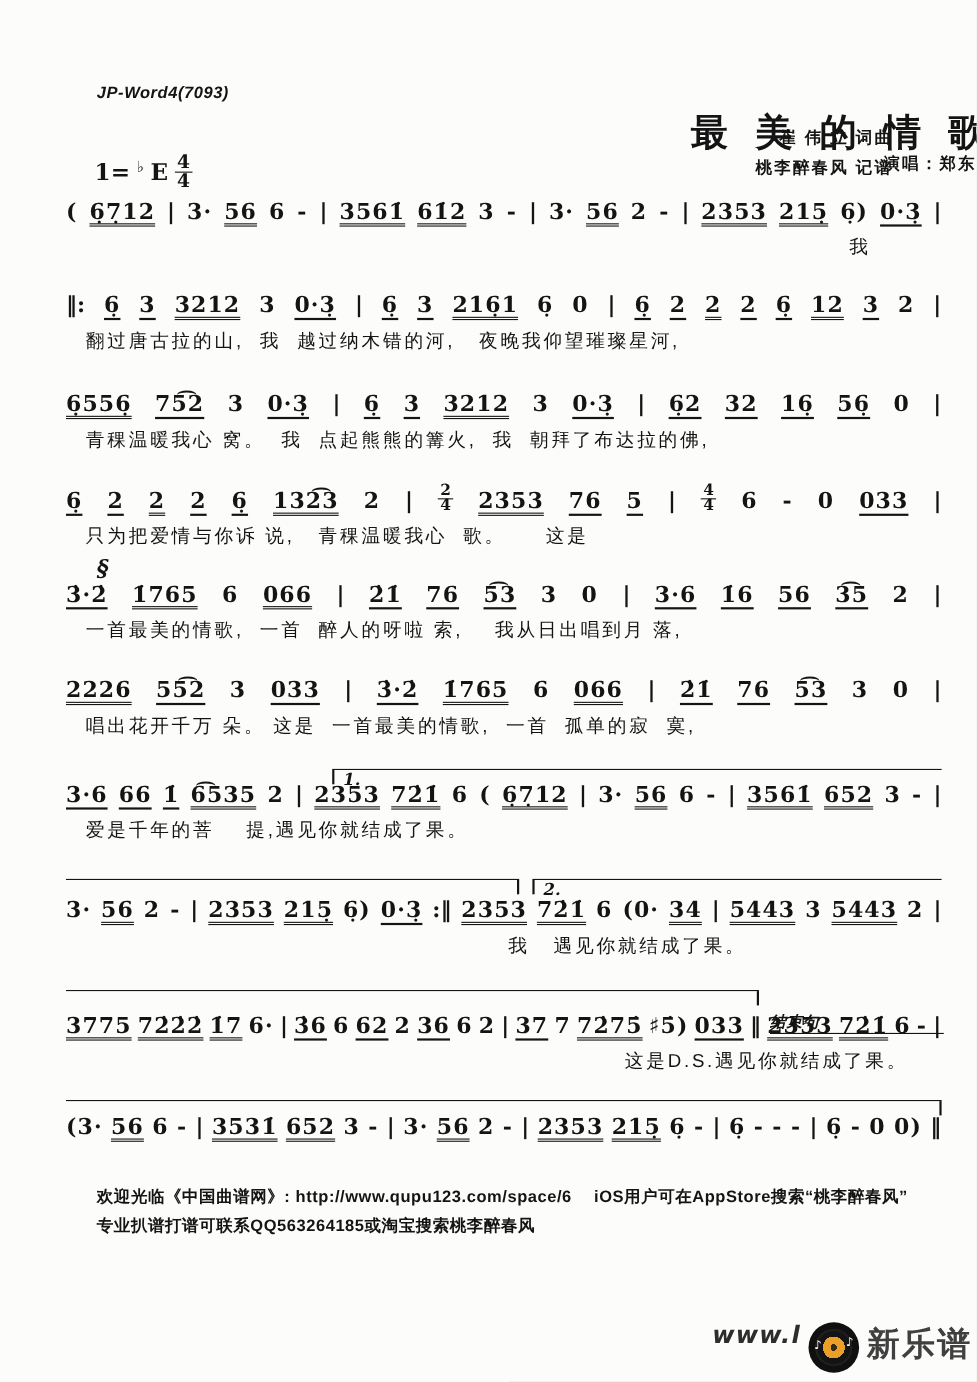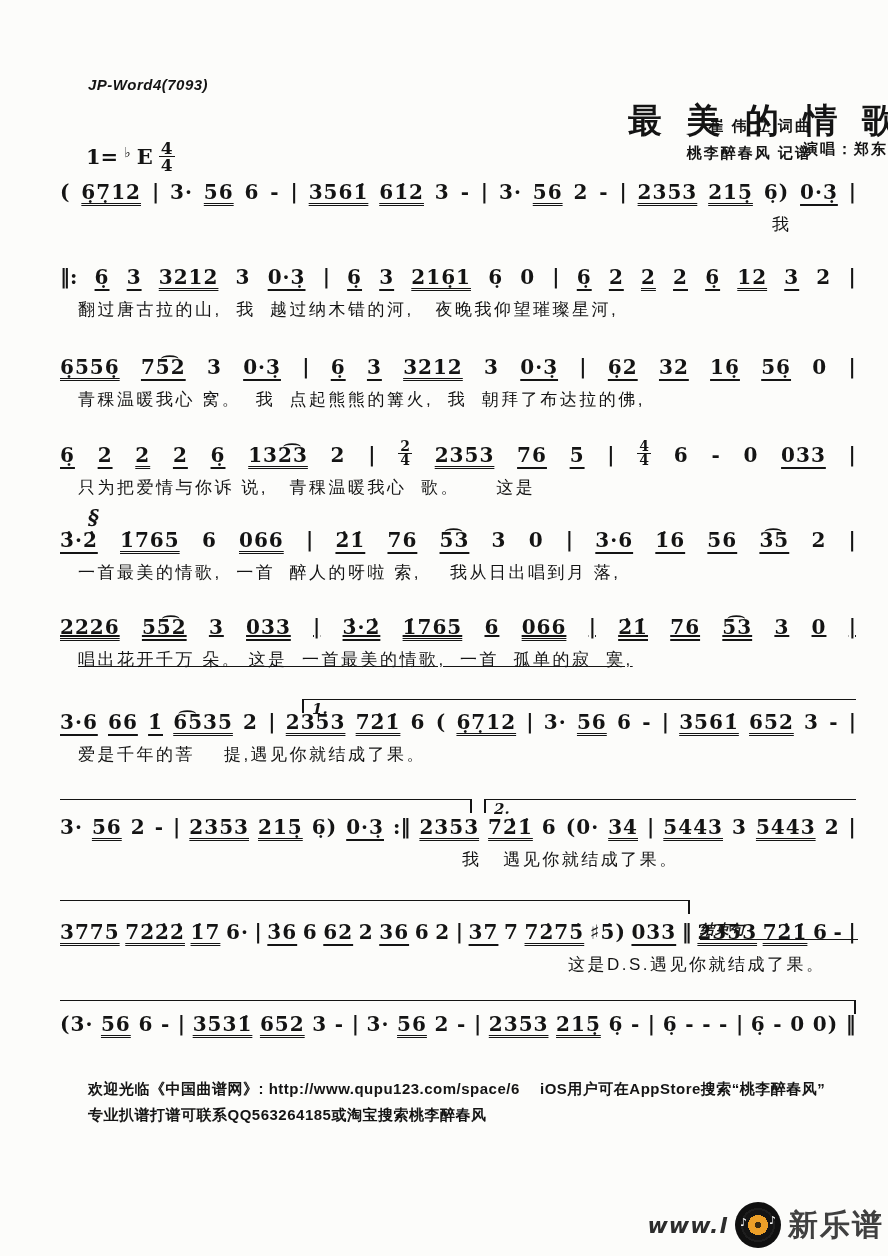--- a/index.html
+++ b/index.html
@@ -22,21 +22,21 @@
   .lyr{margin-top:9px;font:17px "Liberation Sans",sans-serif;letter-spacing:2.5px;white-space:pre;}
   .segno{position:absolute;left:88px;top:504px;font:italic bold 21px "DejaVu Serif",serif;}
   .volta{position:absolute;border-top:1.8px solid #141414;height:14px;}
   .volta.tl::before{content:"";position:absolute;left:0;top:0;width:1.8px;height:13px;background:#141414;}
   .volta.tr::after{content:"";position:absolute;right:0;top:0;width:1.8px;height:13px;background:#141414;}
   .vlabel{position:absolute;left:10px;top:0;font:italic bold 15px "DejaVu Serif",serif;}
   .endbox{position:absolute;left:700px;top:901px;width:158px;border-bottom:1.6px solid #141414;padding-bottom:0;font:italic bold 14px "Liberation Sans",sans-serif;letter-spacing:1px;margin-top:20px;}
   .footer{position:absolute;font:bold 15px "Liberation Sans",sans-serif;letter-spacing:.5px;line-height:26px;}
   .footer.fl{left:88px;top:1076px;}
   .footer.fr2{left:540px;top:1076px;}
-  .wm{position:absolute;right:4px;bottom:8px;display:flex;align-items:center;gap:7px;}
+  .wm{position:absolute;right:4px;bottom:8px;display:flex;align-items:flex-start;gap:7px;}
   .wm .www{font:italic bold 22px "DejaVu Sans",sans-serif;color:#2d2d2d;letter-spacing:1px;}
   .disc{position:relative;width:46px;height:46px;border-radius:50%;background:radial-gradient(circle at 50% 50%, #3a2a10 0 3px, #ec9f28 3px 10px, #141414 10px 15px, #1e1e1e 15px 17px, #101010 17px 23px);flex:none;}
   .disc .nt{position:absolute;color:#fff;font-size:11px;font-family:"DejaVu Sans",sans-serif;}
   .disc .n1{left:5px;top:14px;}
   .disc .n2{right:5px;top:12px;}
   .brand{font:bold 30px "Liberation Sans",sans-serif;color:#404040;letter-spacing:2px;}
 </style>
 </head>
 <body>
 
@@ -78,21 +78,21 @@
         <div class="lyr" style="padding-left: 18px;">青稞温暖我心 窝。  我  点起熊熊的篝火,  我  朝拜了布达拉的佛,</div>
       </div>
       <div class="sline" style="top: 440px;">
         <div class="notes"><span class="seg u1">6̣</span><span class="seg u1">2</span><span class="seg u2">2</span><span class="seg u1">2</span><span class="seg u1">6̣</span><span class="seg u2">132͡3</span><span class="seg">2</span><span class="seg bar">|</span><span class="fr"><span class="ft">2</span><span class="fb">4</span></span><span class="seg u2">2353</span><span class="seg u1">76</span><span class="seg u1">5</span><span class="seg bar">|</span><span class="fr"><span class="ft">4</span><span class="fb">4</span></span><span class="seg">6</span><span class="seg">-</span><span class="seg">0</span><span class="seg u1">033</span><span class="seg bar">|</span></div>
         <div class="lyr" style="padding-left: 18px;">只为把爱情与你诉 说,   青稞温暖我心  歌。     这是</div>
       </div>
       <div class="sline" style="top: 528px;">
         <div class="notes"><span class="seg u1">3̇·2̇</span><span class="seg u2">1̇765</span><span class="seg">6</span><span class="seg u2">066</span><span class="seg bar">|</span><span class="seg u1">2̇1̇</span><span class="seg u1">76</span><span class="seg u1">5͡3</span><span class="seg">3</span><span class="seg">0</span><span class="seg bar">|</span><span class="seg u1">3·6</span><span class="seg u1">1̇6</span><span class="seg u1">56</span><span class="seg u1">3͡5</span><span class="seg">2</span><span class="seg bar">|</span></div>
         <div class="lyr" style="padding-left: 18px;">一首最美的情歌,  一首  醉人的呀啦 索,    我从日出唱到月 落,</div>
       </div>
-      <div class="sline" style="top: 615px; text-decoration: underline;">
+      <div class="sline" style="top: 615px;">
         <div class="notes"><span class="seg u2">2226</span><span class="seg u1">55͡2</span><span class="seg">3</span><span class="seg u1">033</span><span class="seg bar">|</span><span class="seg u1">3̇·2̇</span><span class="seg u2">1̇765</span><span class="seg">6</span><span class="seg u2">066</span><span class="seg bar">|</span><span class="seg u1">2̇1̇</span><span class="seg u1">76</span><span class="seg u1">5͡3</span><span class="seg">3</span><span class="seg">0</span><span class="seg bar">|</span></div>
         <div class="lyr" style="padding-left: 18px;">唱出花开千万 朵。 这是  一首最美的情歌,  一首  孤单的寂  寞,</div>
       </div>
       <div class="sline" style="top: 710px;">
         <div class="notes"><span class="seg u1">3·6</span><span class="seg u1">66</span><span class="seg u1">1̇</span><span class="seg u2">6͡535</span><span class="seg">2</span><span class="seg bar">|</span><span class="seg u2">2353</span><span class="seg u2">72̇1̇</span><span class="seg">6</span><span class="seg">(</span><span class="seg u2">6̣7̣12</span><span class="seg bar">|</span><span class="seg">3·</span><span class="seg u2">56</span><span class="seg">6</span><span class="seg">-</span><span class="seg bar">|</span><span class="seg u2">3561̇</span><span class="seg u2">652</span><span class="seg">3</span><span class="seg">-</span><span class="seg bar">|</span></div>
         <div class="lyr" style="padding-left: 18px;">爱是千年的菩    提,遇见你就结成了果。</div>
       </div>
       <div class="sline" style="top: 815px;">
         <div class="notes"><span class="seg">3·</span><span class="seg u2">56</span><span class="seg">2</span><span class="seg">-</span><span class="seg bar">|</span><span class="seg u2">2353</span><span class="seg u2">215̣</span><span class="seg">6̣)</span><span class="seg u1">0·3̣</span><span class="seg bar">:‖</span><span class="seg u2">2353</span><span class="seg u2">72̇1̇</span><span class="seg">6</span><span class="seg">(0·</span><span class="seg u2">34</span><span class="seg bar">|</span><span class="seg u2">5443</span><span class="seg">3</span><span class="seg u2">5443</span><span class="seg">2</span><span class="seg bar">|</span></div>
         <div class="lyr" style="padding-left: 402px;">我   遇见你就结成了果。</div>

